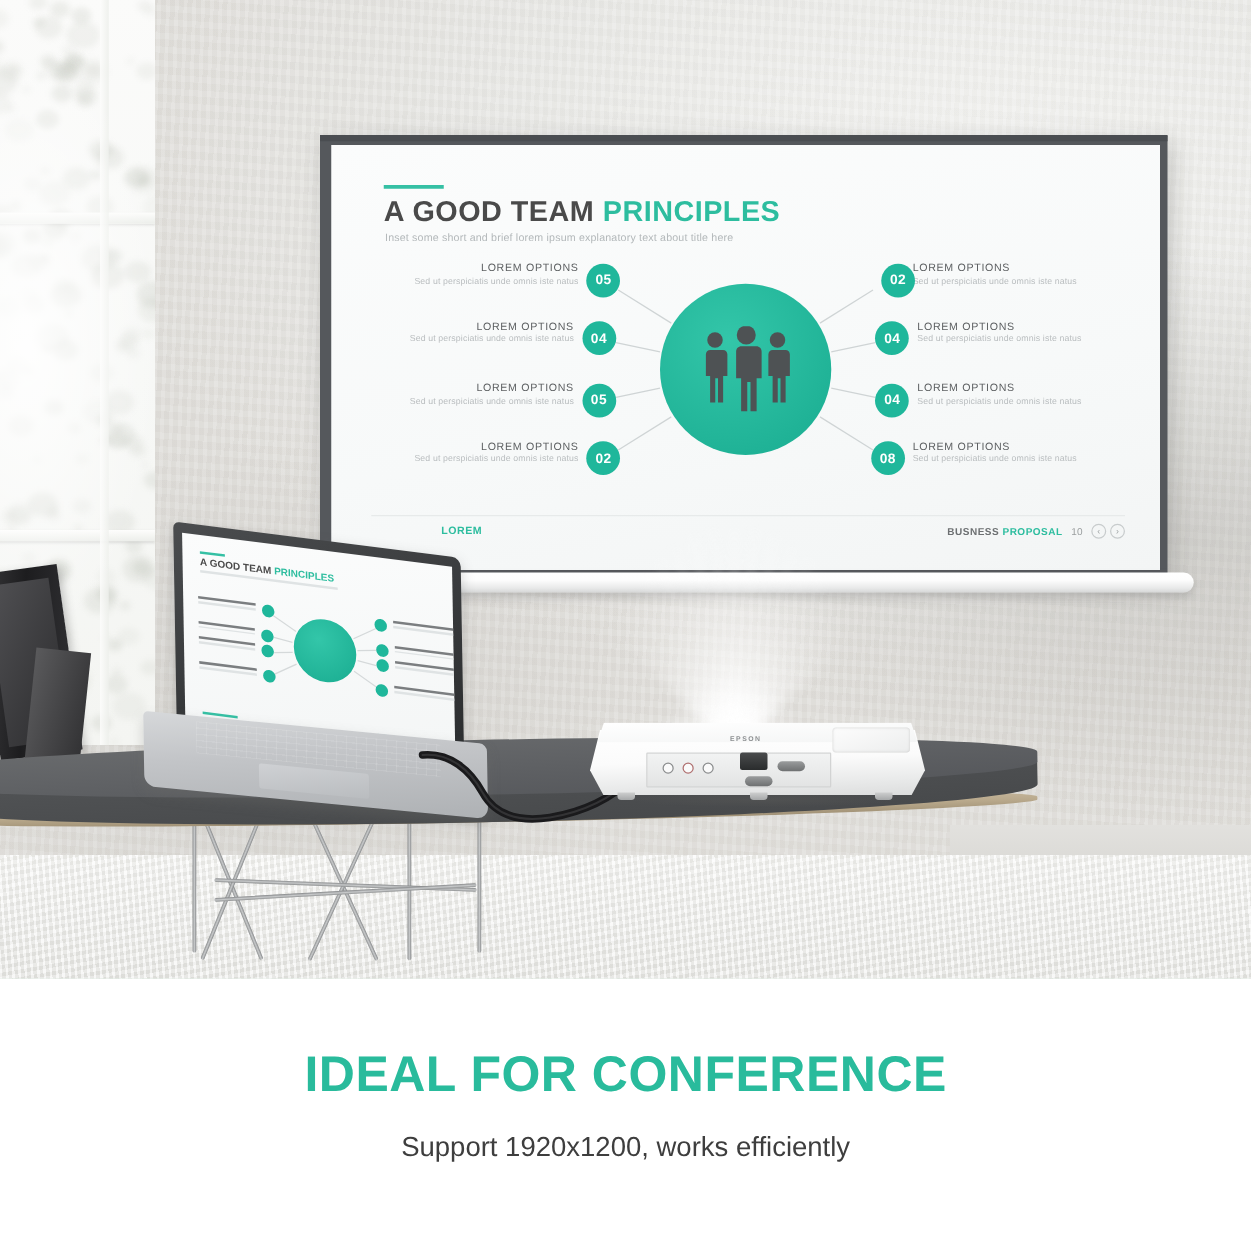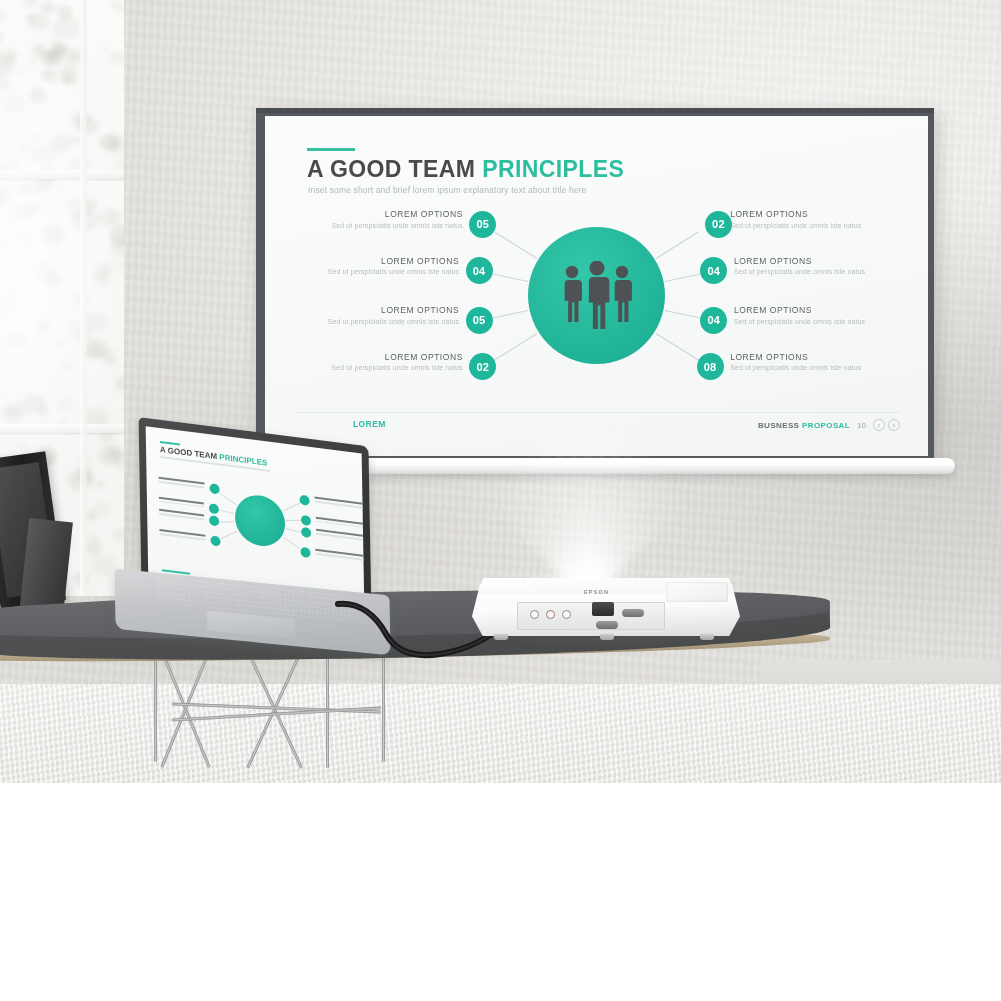--- a/index.html
+++ b/index.html
@@ -751,14 +751,16 @@
         <span class="vga" style="left:78px; top:18px"></span>
       </div>
       <div class="pj-hdmi"></div>
       <span class="pj-feet" style="left:22px"></span>
       <span class="pj-feet" style="left:128px"></span>
       <span class="pj-feet" style="left:228px"></span>
     </div>
   </div>
 
   <div class="caption">
+    <div class="cap-h">IDEAL FOR CONFERENCE</div>
+    <div class="cap-s">Support 1920x1200, works efficiently</div>
   </div>
 </div>
 
 </body></html>

